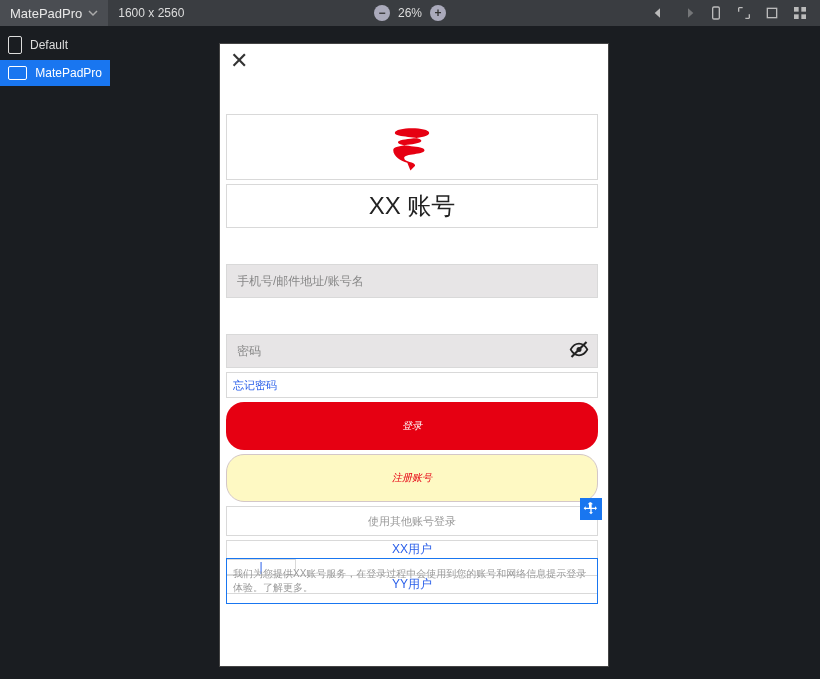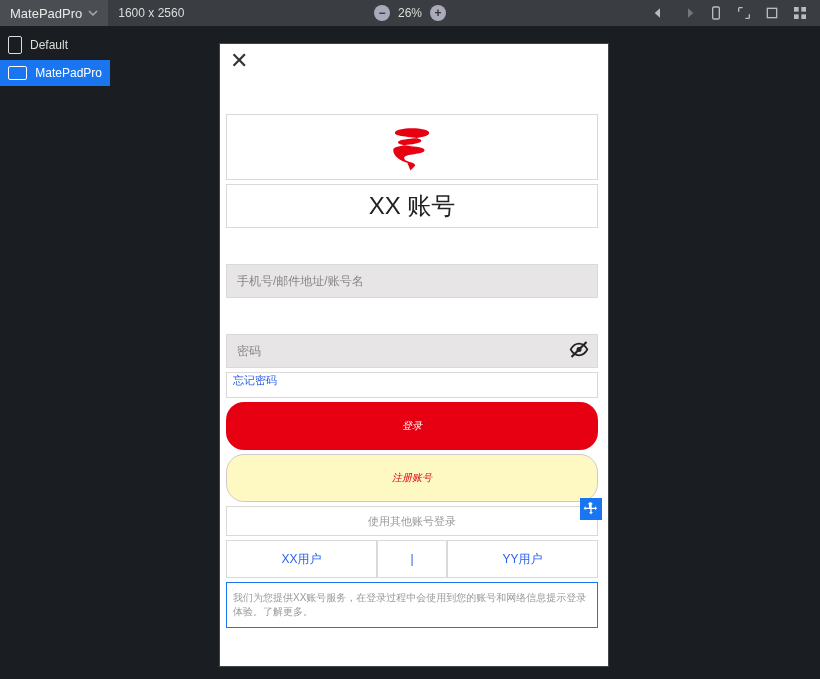--- a/index.html
+++ b/index.html
@@ -91,37 +91,37 @@
   .input-row {
     background:#e7e5e6; border:1px solid #d9d9d9;
     height:34px; display:flex; align-items:center;
     padding:0 10px; color:#888; font-size:12px;
     position:relative;
     margin-top:32px;
   }
   .input-row .eye { position:absolute; right:8px; top:50%; transform:translateY(-50%); color:#333; }
   .link-row {
     border:1px solid #d9d9d9; height:26px;
-    display:flex; padding:0 6px;
+    display:flex; align-items:center; padding:0 6px;
     color:#2a5fe9; font-size:11px;
   }
   .btn {
     height:48px; border-radius:18px;
     display:flex;align-items:center;justify-content:center;
     font-size:10px; cursor:pointer;font-style:italic;
   }
   .btn-primary { background:#e60012; color:#fff; }
   .btn-secondary { background:#fef9c3; color:#e60012; border:1px solid #d3c7c8; }
   .other-login {
     border:1px solid #d9d9d9; height:30px;
     display:flex;align-items:center;justify-content:center;
     color:#999; font-size:11px;
   }
   .two-col {
-    display:flex; height:38px;
+    display:flex; height:14px;flex-direction:column;
   }
   .two-col > div {
     border:1px solid #d9d9d9; display:flex;align-items:center;justify-content:center;
     color:#2a5fe9; font-size:12px;
   }
   .two-col .c1 { flex:1.5; }
   .two-col .cm { width:70px; }
   .two-col .c2 { flex:1.5; }
   .info-box {
     border:1.5px solid #1976f0; padding:8px 6px;

